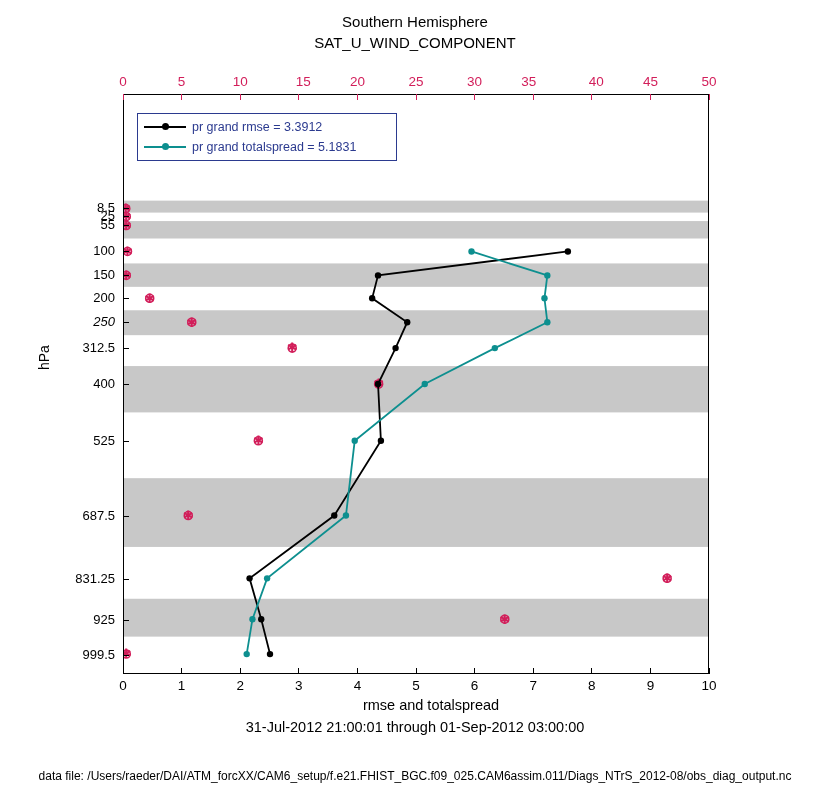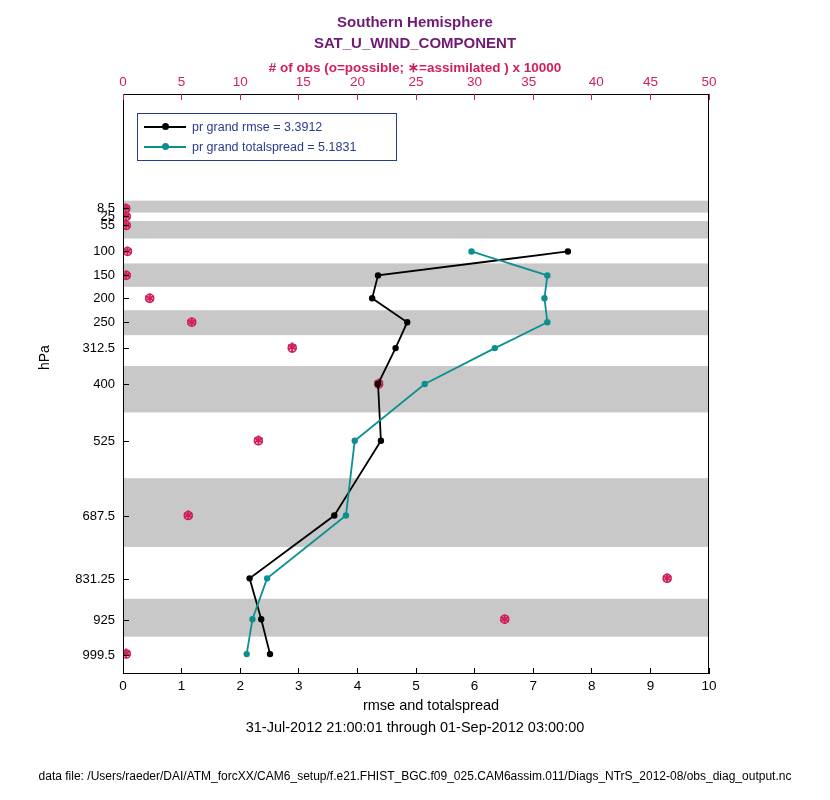--- a/index.html
+++ b/index.html
@@ -16,23 +16,23 @@
   }
   #root {
     position: relative;
     width: 830px;
     height: 800px;
   }
   .title1, .title2 {
     position: absolute;
     width: 100%;
     text-align: center;
-    font-weight: bold;
+    font-weight: normal;
     font-size: 15px;
-    color: #701a75;
+    color: #000000;
   }
   .title1 { top: 13px; }
   .title2 { top: 34px; text-align: center; }
   .toptitle {
     position: absolute;
     width: 100%;
     text-align: center;
     top: 59px;
     font-size: 13.5px;
     font-weight: bold;
@@ -153,21 +153,20 @@
     background: #000;
   }
 </style>
 </head>
 <body>
 
 <div id="root">
 
   <div class="title1">Southern Hemisphere</div>
   <div class="title2">SAT_U_WIND_COMPONENT</div>
-  <div class="toptitle"># of obs (o=possible; ∗=assimilated ) x 10000</div>
 
   <div class="plot">
     <svg class="lines" viewBox="0 0 586 580" preserveAspectRatio="none">
       <g id="bands">
           <rect x="0" y="106" width="586" height="12" fill="#c8c8c8"></rect>
           <rect x="0" y="126.5" width="586" height="17.5" fill="#c8c8c8"></rect>
           <rect x="0" y="169" width="586" height="23.5" fill="#c8c8c8"></rect>
           <rect x="0" y="216" width="586" height="25" fill="#c8c8c8"></rect>
           <rect x="0" y="272" width="586" height="46.5" fill="#c8c8c8"></rect>
           <rect x="0" y="384.5" width="586" height="69" fill="#c8c8c8"></rect>
@@ -331,21 +330,21 @@
       <div class="ylab" style="left: 45px; top: 208px; width: 70px;">25</div>
       <div class="tick" style="left: 123px; top: 224.5px; width: 6px; height: 1px;"></div>
       <div class="ylab" style="left: 45px; top: 217px; width: 70px;">55</div>
       <div class="tick" style="left: 123px; top: 250.5px; width: 6px; height: 1px;"></div>
       <div class="ylab" style="left: 45px; top: 243px; width: 70px;">100</div>
       <div class="tick" style="left: 123px; top: 274.5px; width: 6px; height: 1px;"></div>
       <div class="ylab" style="left: 45px; top: 267px; width: 70px;">150</div>
       <div class="tick" style="left: 123px; top: 297.5px; width: 6px; height: 1px;"></div>
       <div class="ylab" style="left: 45px; top: 290px; width: 70px;">200</div>
       <div class="tick" style="left: 123px; top: 321.5px; width: 6px; height: 1px;"></div>
-      <div class="ylab" style="left: 45px; top: 314px; width: 70px;">250</div>
+      <div class="ylab" style="left: 45px; top: 314px; width: 70px; font-style: italic;">250</div>
       <div class="tick" style="left: 123px; top: 347.5px; width: 6px; height: 1px;"></div>
       <div class="ylab" style="left: 45px; top: 340px; width: 70px;">312.5</div>
       <div class="tick" style="left: 123px; top: 383.5px; width: 6px; height: 1px;"></div>
       <div class="ylab" style="left: 45px; top: 376px; width: 70px;">400</div>
       <div class="tick" style="left: 123px; top: 440.5px; width: 6px; height: 1px;"></div>
       <div class="ylab" style="left: 45px; top: 433px; width: 70px;">525</div>
       <div class="tick" style="left: 123px; top: 515.5px; width: 6px; height: 1px;"></div>
       <div class="ylab" style="left: 45px; top: 508px; width: 70px;">687.5</div>
       <div class="tick" style="left: 123px; top: 578.5px; width: 6px; height: 1px;"></div>
       <div class="ylab" style="left: 45px; top: 571px; width: 70px;">831.25</div>

